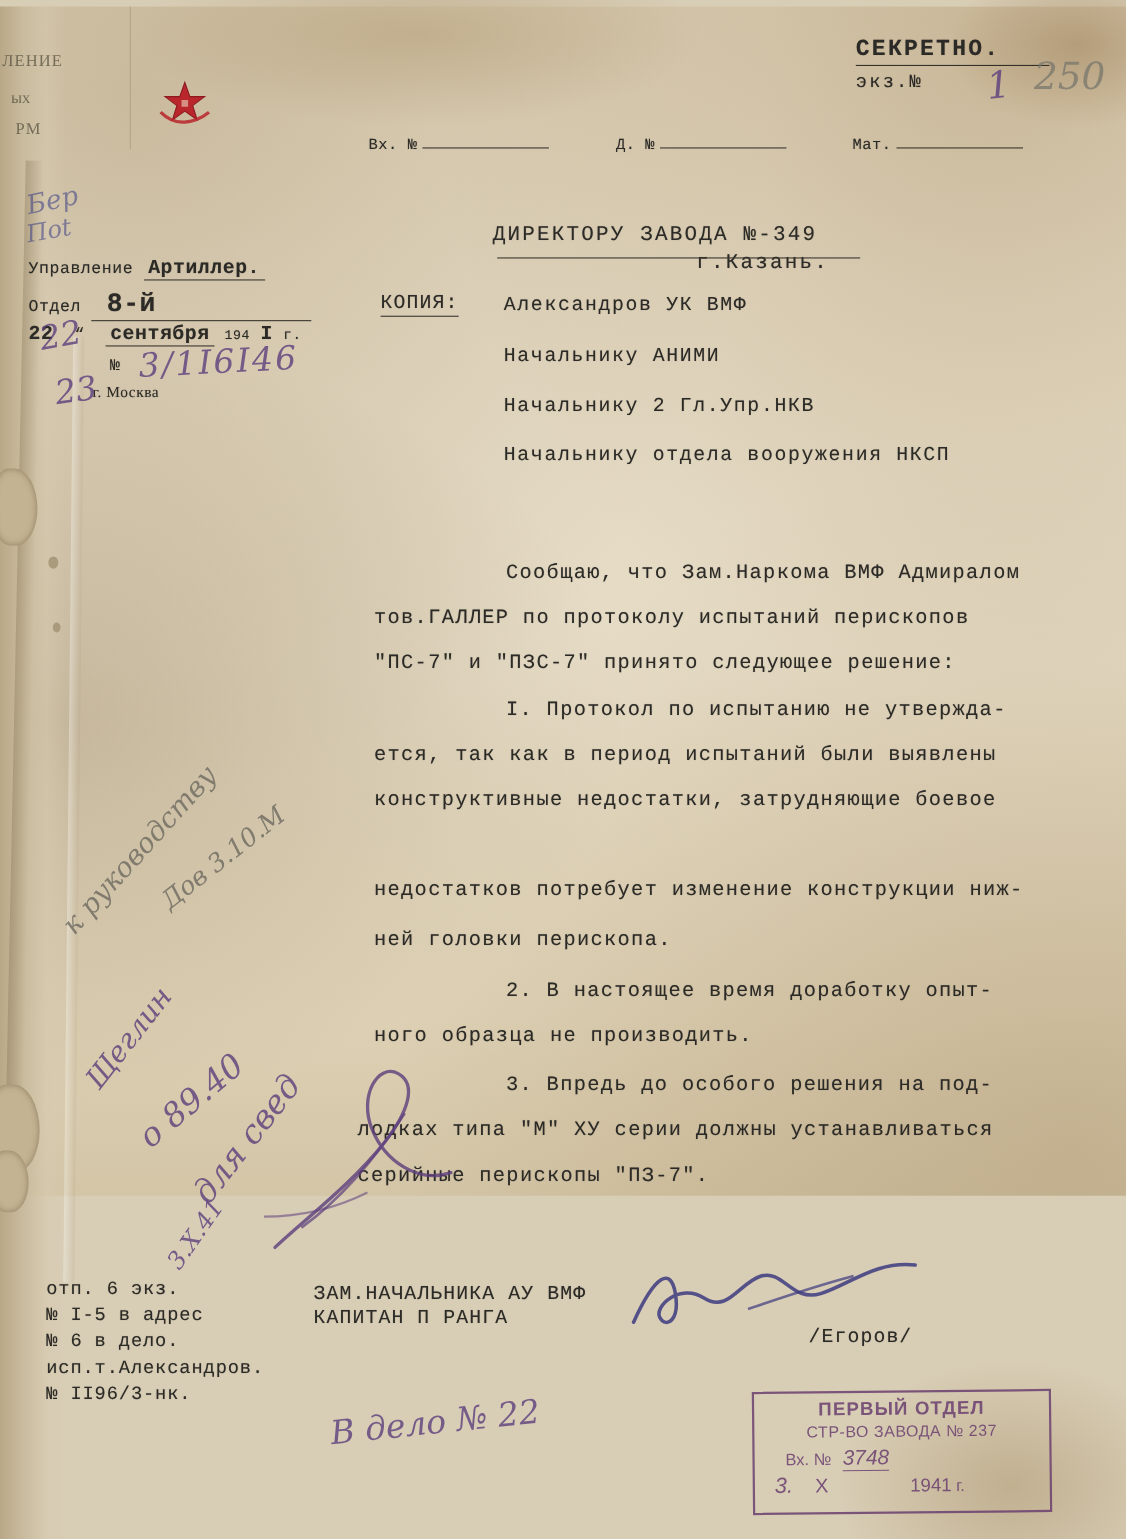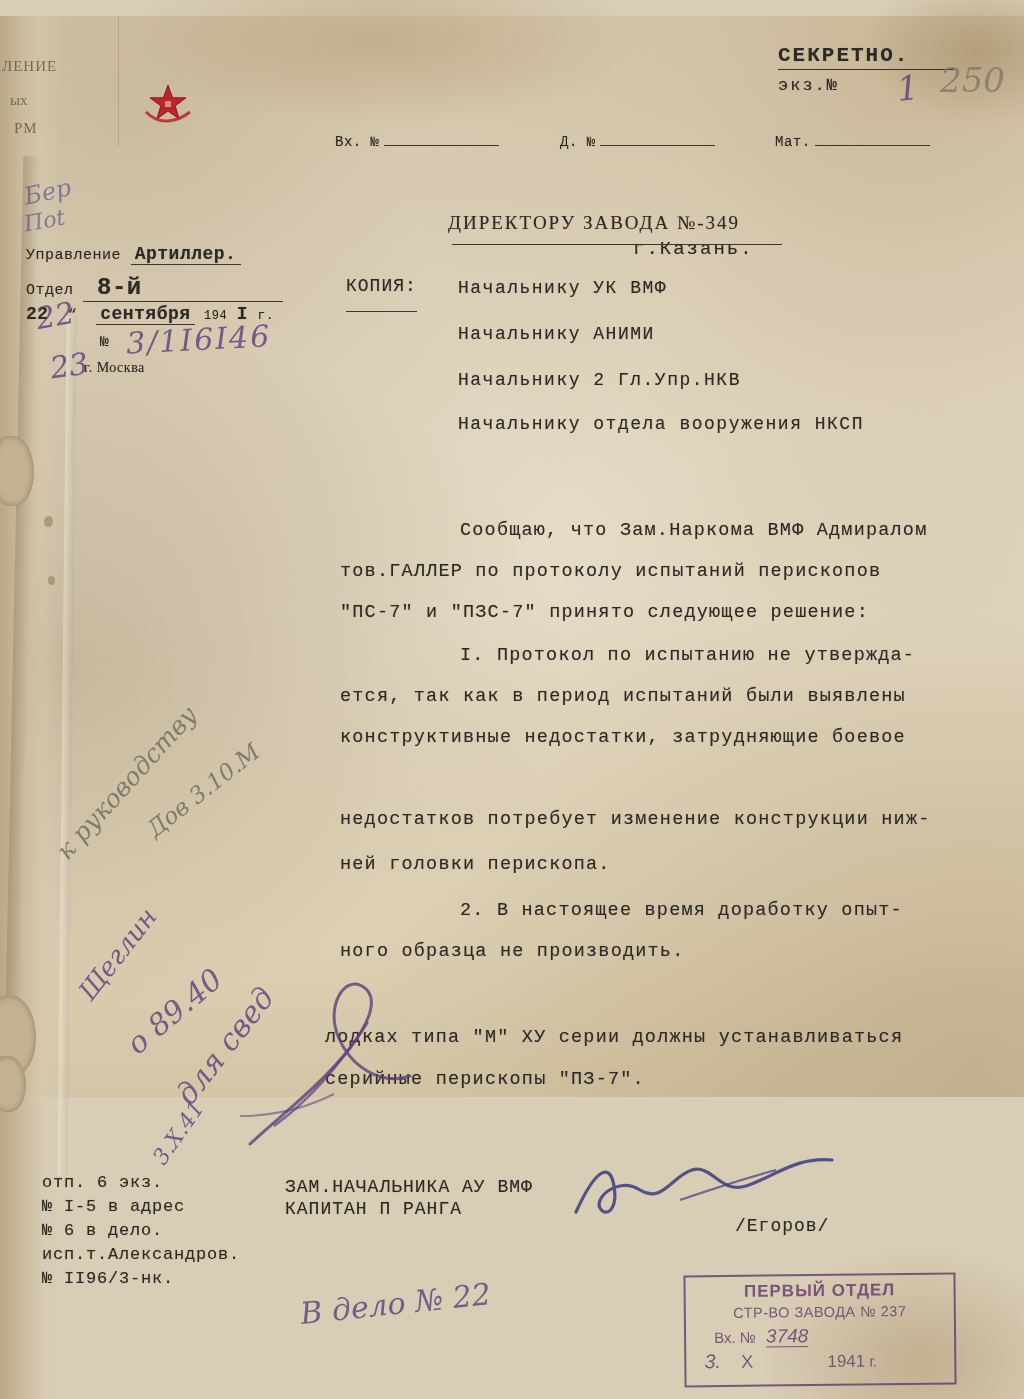--- a/index.html
+++ b/index.html
@@ -5,21 +5,21 @@
   html,body{margin:0;padding:0;}
   body{
     width:1024px;height:1399px;
     background:#d8cdb5;
     font-family:"Liberation Mono", monospace;
     overflow:hidden;
     position:relative;
   }
   
   #paper{
-    position:absolute;left:0;top:16px;width:1024px;height:1081px;
+    position:absolute;left:0;top:6px;width:1024px;height:1081px;
     background:
       radial-gradient(ellipse at 12% 8%, rgba(150,125,85,.30) 0%, rgba(150,125,85,0) 45%),
       radial-gradient(ellipse at 88% 4%, rgba(160,132,90,.35) 0%, rgba(160,132,90,0) 40%),
       radial-gradient(ellipse at 95% 96%, rgba(150,122,80,.30) 0%, rgba(150,122,80,0) 45%),
       radial-gradient(ellipse at 4% 60%, rgba(120,96,60,.28) 0%, rgba(120,96,60,0) 38%),
       linear-gradient(180deg,#ded2b9 0%, #e4dac4 22%, #e6dcc6 55%, #ddd0b4 85%, #d3c5a6 100%);
   }
   
   #leftEdge{
     position:absolute;left:0;top:0;width:60px;height:1399px;
@@ -68,24 +68,24 @@
   .ul{display:inline-block;border-bottom:1.2px solid #3a372f;min-width:110px;text-align:center;}
   .ulLong{display:inline-block;border-bottom:1.2px solid #3a372f;min-width:150px;}
 
   
   #topFields{position:absolute;left:335px;top:118px;font-size:14px;}
   #topFields span.lbl{margin-right:4px;}
   #topFields .line{display:inline-block;border-bottom:1.2px solid #3a372f;width:115px;}
 
   
   #addr{position:absolute;left:448px;top:196px;}
-  #addr .l1{font-size:19px;letter-spacing:2px;font-family:Liberation Serif, serif;}
+  #addr .l1{font-size:19px;letter-spacing:2px;}
   #addr .l2{font-size:19px;letter-spacing:2px;margin-left:185px;margin-top:4px;}
   #copy{position:absolute;left:346px;top:260px;font-size:18px;letter-spacing:1px;
-        border-bottom:1.4px solid #3a372f;padding-bottom:15px;}
+        border-bottom:1.4px solid #3a372f;padding-bottom:1px;}
   .copyItem{position:absolute;left:458px;font-size:18px;letter-spacing:1.5px;}
 
   
   .bodyLine{position:absolute;left:340px;font-size:18.5px;letter-spacing:1.2px;white-space:nowrap;}
 
   
   #sigBlock{position:absolute;left:285px;top:1160px;font-size:18px;letter-spacing:1px;line-height:22px;}
   #sigName{position:absolute;left:735px;top:1200px;font-size:18px;letter-spacing:1px;}
 
   
@@ -206,35 +206,36 @@
     <span>г. Москва</span>
   </div>
 
   <div id="addr" class="typed">
     <div class="l1">ДИРЕКТОРУ ЗАВОДА №-349</div>
     <div class="l2">г.Казань.</div>
   </div>
   <div style="position:absolute;left:452px;top:228px;width:330px;border-bottom:1.6px solid #3a372f;"></div>
 
   <div id="copy" class="typed">КОПИЯ:</div>
-  <div class="copyItem typed" style="top:262px;">Начальнику УК ВМФ</div>
+  <div class="copyItem typed" style="top:262px;">Александров УК ВМФ</div>
   <div class="copyItem typed" style="top:308px;">Начальнику АНИМИ</div>
   <div class="copyItem typed" style="top:354px;">Начальнику 2 Гл.Упр.НКВ</div>
   <div class="copyItem typed" style="top:398px;">Начальнику отдела вооружения НКСП</div>
 
   <div class="bodyLine typed" style="left:460px;top:504px;">Сообщаю, что Зам.Наркома ВМФ Адмиралом</div>
   <div class="bodyLine typed" style="left:340px;top:545px;">тов.ГАЛЛЕР по протоколу испытаний перископов</div>
   <div class="bodyLine typed" style="left:340px;top:586px;">"ПС-7" и "ПЗС-7" принято следующее решение:</div>
   <div class="bodyLine typed" style="left:460px;top:629px;font-family:Liberation Mono, monospace;">I. Протокол по испытанию не утвержда-</div>
   <div class="bodyLine typed" style="left:340px;top:670px;">ется, так как в период испытаний были выявлены</div>
   <div class="bodyLine typed" style="left:340px;top:711px;">конструктивные недостатки, затрудняющие боевое</div>
   <div class="bodyLine typed" style="left:340px;top:793px;">недостатков потребует изменение конструкции ниж-</div>
   <div class="bodyLine typed" style="left:340px;top:838px;">ней головки перископа.</div>
   <div class="bodyLine typed" style="left:460px;top:884px;">2. В настоящее время доработку опыт-</div>
   <div class="bodyLine typed" style="left:340px;top:925px;">ного образца не производить.</div>
+  <div class="bodyLine typed" style="left:460px;top:970px;">3. Впредь до особого решения на под-</div>
   <div class="bodyLine typed" style="left:325px;top:1011px;">лодках типа "М" ХУ серии должны устанавливаться</div>
   <div class="bodyLine typed" style="left:325px;top:1053px;">серийные перископы "ПЗ-7".</div>
 
   <div id="sigBlock" class="typed">
     <div>ЗАМ.НАЧАЛЬНИКА АУ ВМФ</div>
     <div>КАПИТАН П РАНГА</div>
   </div>
   <div id="sigName" class="typed">/Егоров/</div>
 
   <svg style="position:absolute;left:570px;top:1130px;" width="300" height="90" viewBox="0 0 300 90">

